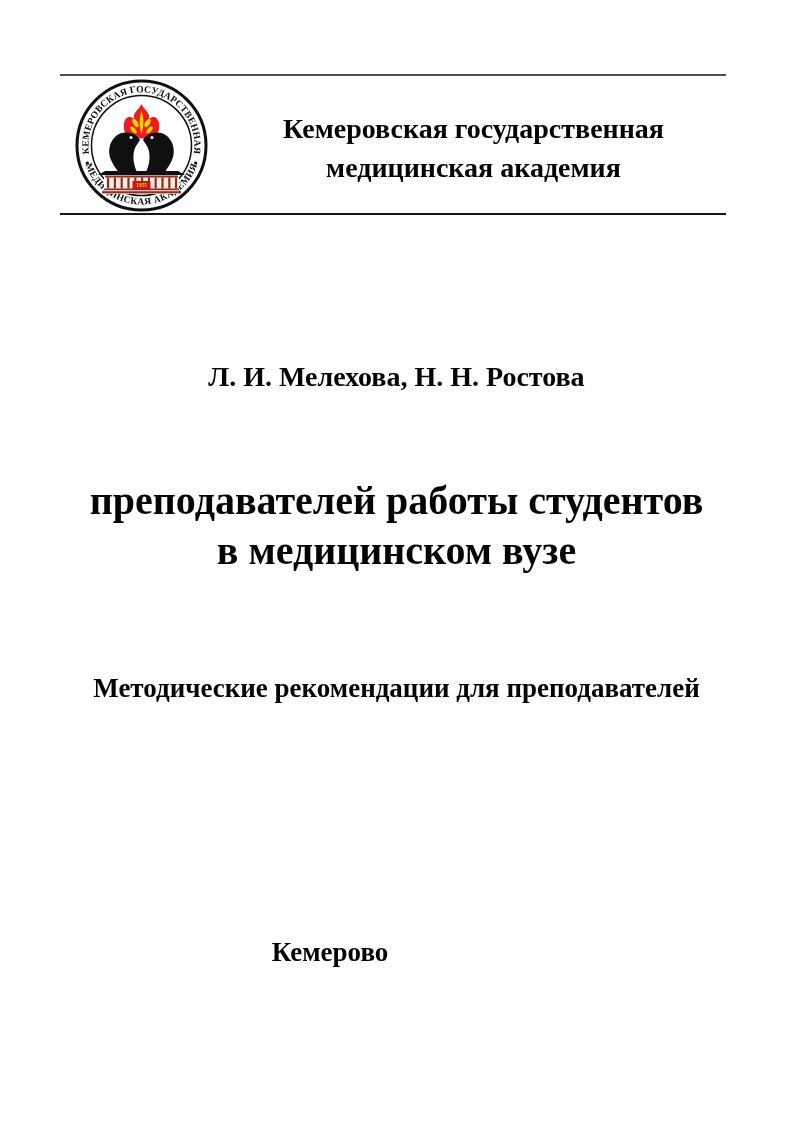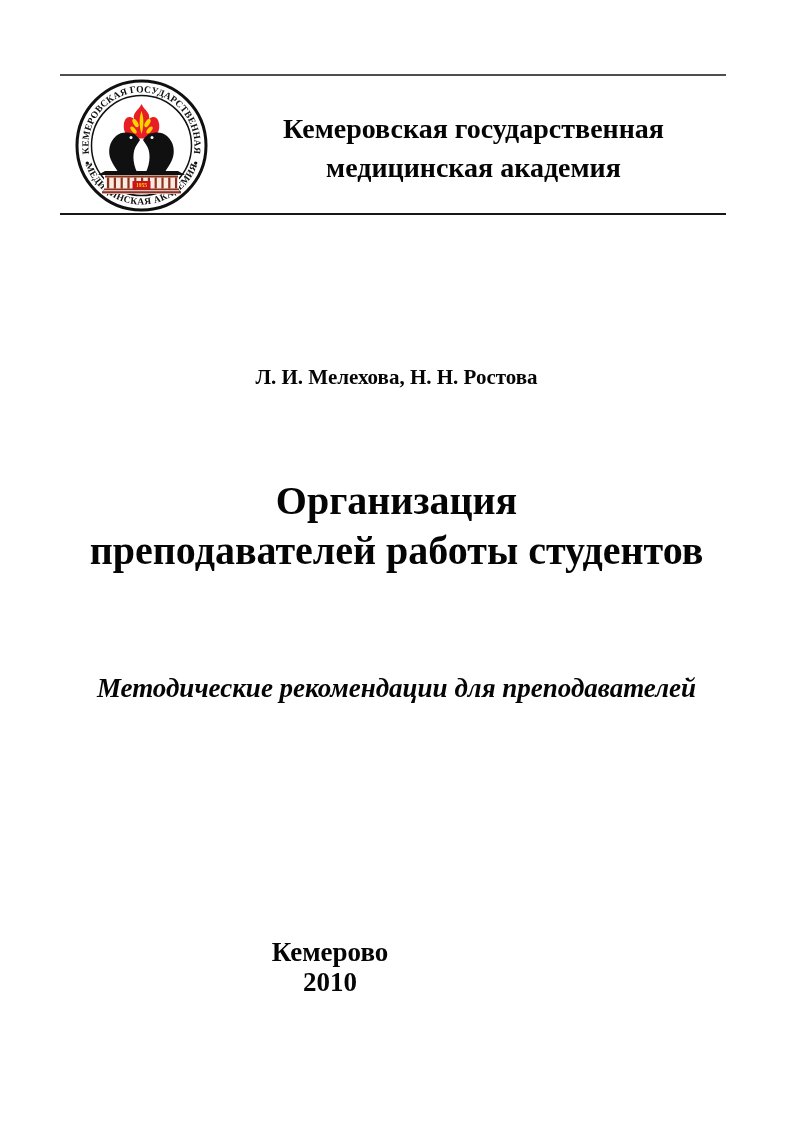--- a/index.html
+++ b/index.html
@@ -50,21 +50,21 @@
     font-size: 28px;
     line-height: 39px;
   }
   .authors {
     position: absolute;
     left: 0;
     top: 360px;
     width: 793px;
     text-align: center;
     font-weight: bold;
-    font-size: 21px;
+    font-size: 28px;
     line-height: 34px;
   }
   .title {
     position: absolute;
     left: 0;
     top: 476px;
     width: 793px;
     text-align: center;
     font-weight: bold;
     font-size: 40px;
@@ -72,21 +72,20 @@
   }
   .subtitle {
     position: absolute;
     left: 0;
     top: 672px;
     width: 793px;
     text-align: center;
     font-weight: bold;
     font-size: 27px;
     line-height: 32px;
-    font-style: italic;
   }
   .imprint {
     position: absolute;
     left: 0;
     top: 937px;
     width: 660px;
     text-align: center;
     font-weight: bold;
     font-size: 27px;
     line-height: 30px;
@@ -183,24 +182,23 @@
   <div class="header-text">
     <div>Кемеровская государственная</div>
     <div>медицинская академия</div>
   </div>
 
   <div class="rule rule-bottom"></div>
 
   <div class="authors">Л. И. Мелехова, Н. Н. Ростова</div>
 
   <div class="title">
-    <div>Организация</div>
     <div>преподавателей работы студентов</div>
+    <div>в медицинском вузе</div>
   </div>
 
   <div class="subtitle">Методические рекомендации для преподавателей</div>
 
   <div class="imprint">
     <div>Кемерово</div>
-    <div>2010</div>
   </div>
 
 </div>
 
 </body></html>

